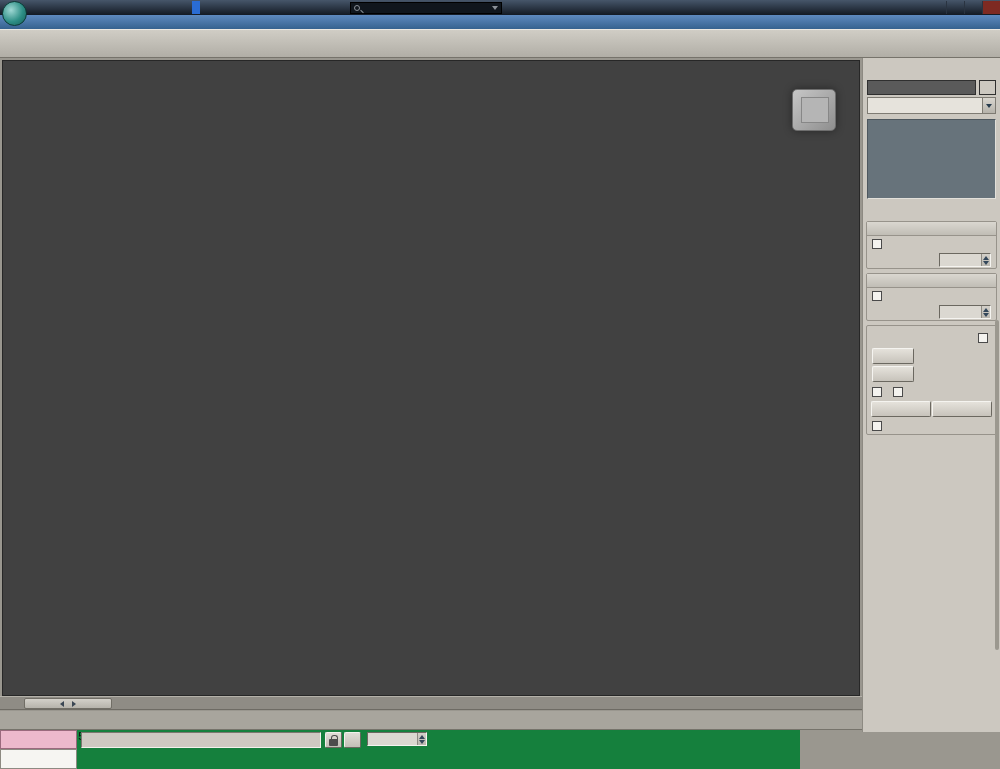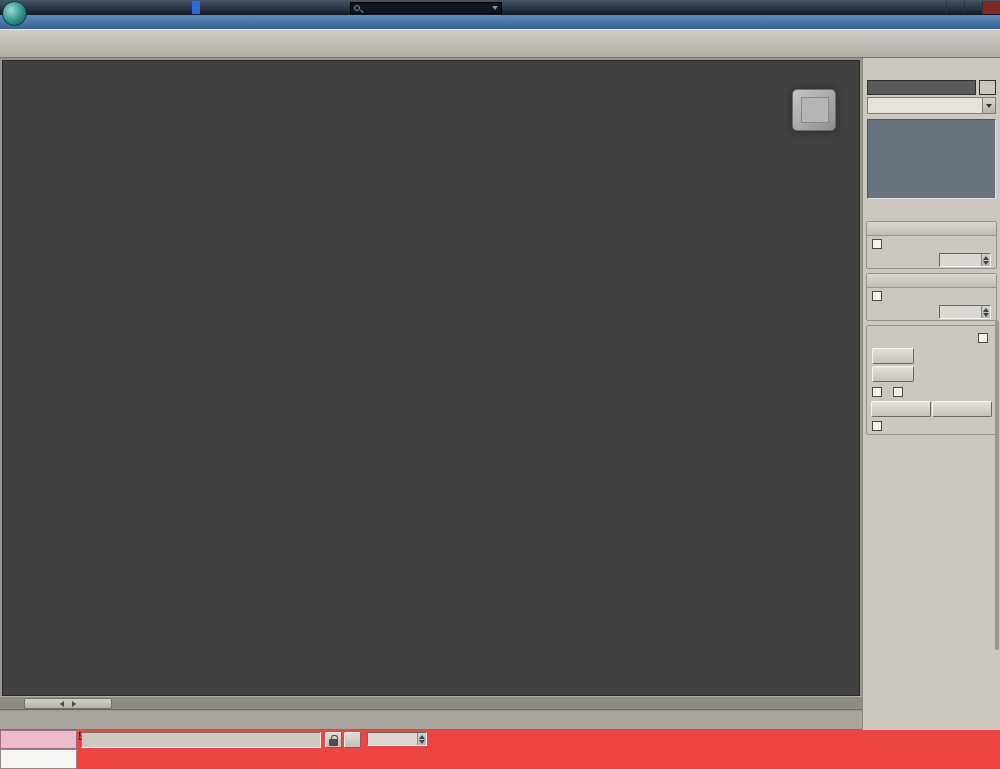--- a/index.html
+++ b/index.html
@@ -58,21 +58,21 @@
 #georows{display:grid;grid-template-columns:1fr 1fr;gap:1px;margin:2px 4px}
 .iconrow{display:flex;align-items:center;gap:3px;margin:2px 5px}
 .iconrow .btn{height:16px}
 #cscroll{position:absolute;right:1px;top:262px;width:4px;height:330px;background:#9b988f;border-radius:2px}
 
 #tslider{left:0;top:696px;width:862px;height:14px;background:#8f8c85;border-top:1px solid #b4b1a9;border-bottom:1px solid #6e6b64}
 #thandle{position:absolute;left:24px;top:1px;width:88px;height:11px;background:linear-gradient(#d3d0c9,#b6b3ab);border:1px solid #716e66;border-radius:2px;display:flex;align-items:center;justify-content:center;font-size:9px}
 .harr{width:0;height:0;border:3px solid transparent}
 #ruler{left:0;top:711px;width:862px;height:19px;background:#a8a59d;border-bottom:1px solid #76736b}
 
-#statusbar{left:0;top:730px;width:1000px;height:39px;background:#ef4444}
+#statusbar{left:0;top:730px;width:800px;height:39px;background:#15803d}
 .sunken{background:#cdc9c1;border:1px solid;border-color:#7b786f #f2f1ec #f2f1ec #7b786f;font-size:10px;display:flex;align-items:center;padding:0 4px;white-space:nowrap;overflow:hidden}
 #minilisten-pink{left:0;top:0;width:77px;height:19px;background:#edb9cc;border:1px solid #9a6a7d}
 #minilisten-white{left:0;top:19px;width:77px;height:20px;background:#f6f5f2;border:1px solid #8d8a82;font-size:10px;display:flex;align-items:center;padding-left:4px;white-space:nowrap;overflow:hidden}
 .sbtn{background:linear-gradient(#e0ddd6,#c2bfb7);border:1px solid;border-color:#f2f1ec #6b6860 #6b6860 #f2f1ec;border-radius:2px;display:flex;align-items:center;justify-content:center;font-size:10px;white-space:nowrap;overflow:hidden}
 .lockic{position:relative;width:9px;height:7px;background:#4c4c4c;border-radius:1px;margin-top:4px}
 .lockic:before{content:"";position:absolute;left:1.5px;top:-4px;width:5px;height:4px;border:1.5px solid #4c4c4c;border-bottom:none;border-radius:3px 3px 0 0}
 .coordlab{font-size:10px;font-weight:bold;margin-right:2px}
 </style>
 </head>
 <body>

